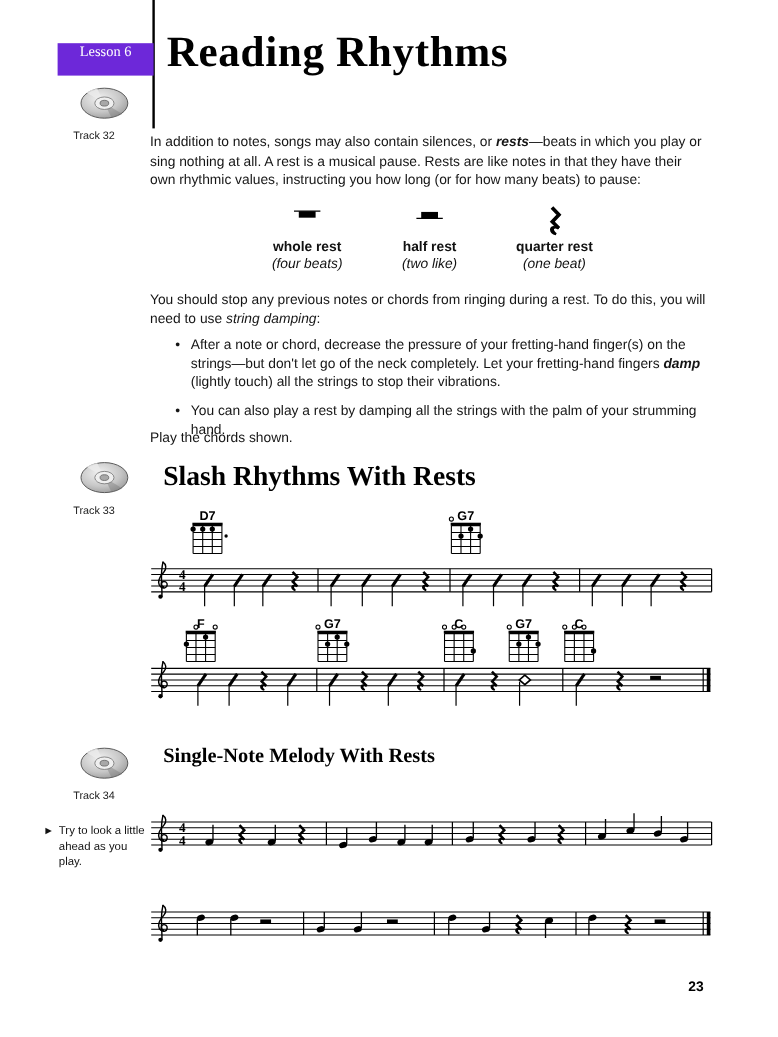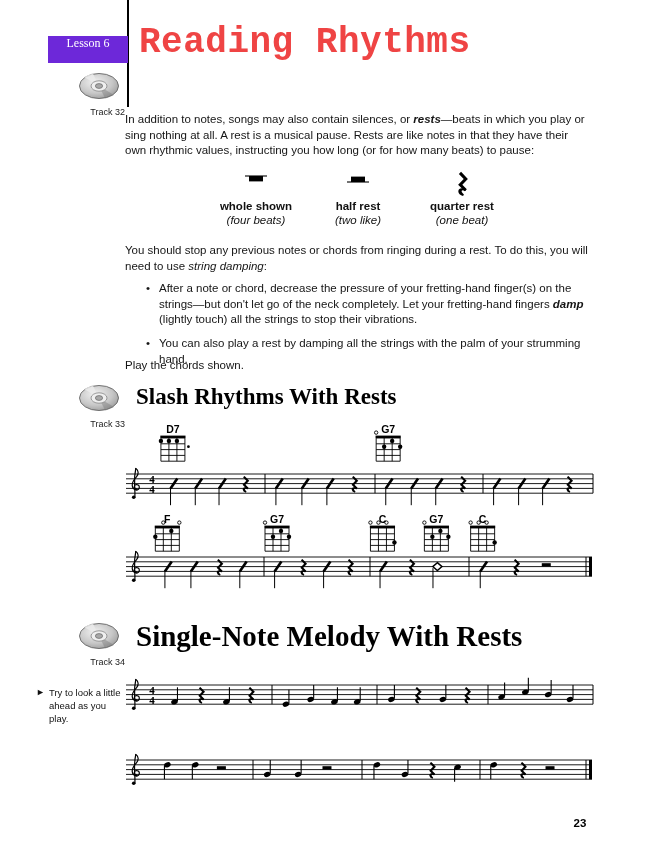--- a/index.html
+++ b/index.html
@@ -2,29 +2,29 @@
 <html><head>
 <meta charset="utf-8">
 <style>
   *{margin:0;padding:0;box-sizing:border-box}
   html,body{background:#fff}
   body{width:648px;height:864px;position:relative;font-family:"Liberation Sans",sans-serif;color:#111}
   .page{position:absolute;left:0;top:0;width:648px;height:864px;background:#fff;overflow:hidden}
   .vrule{position:absolute;left:127px;top:0;width:2px;height:107px;background:#000}
   .lesson-box{position:absolute;left:48px;top:36px;width:80px;height:27px;background:#6d28d9;color:#fff;
     display:flex;align-items:flex-start;justify-content:center;font-family:"Liberation Serif",serif;font-size:12px}
-  .title{position:absolute;left:139px;top:22px;font-family:Liberation Mono, monospace;font-weight:bold;
-    font-size:36px;letter-spacing:.5px;color:#ef4444;white-space:nowrap}
-  .cd{position:absolute;width:64px;text-align:right}
+  .title{position:absolute;left:139px;top:22px;font-family:Liberation Serif, serif;font-weight:bold;
+    font-size:36px;letter-spacing:.5px;color:#000000;white-space:nowrap}
+  .cd{position:absolute;width:64px;text-align:left}
   .cd1{left:61px;top:70px}.cd2{left:61px;top:382px}.cd3{left:61px;top:620px}
   .track{font-size:9px;color:#222;margin-top:-1px}
   .h-serif{position:absolute;font-family:"Liberation Serif",serif;font-weight:bold;color:#000;white-space:nowrap}
   .h-intro{left:139px;top:72px;font-size:22px}
   .h-slash{left:136px;top:384px;font-size:23px}
-  .h-melody{left:136px;top:620px;font-size:29px}
+  .h-melody{left:136px;top:620px;font-size:17px}
   .body{position:absolute;font-size:11.5px;line-height:15.5px;color:#151515}
   .p1{left:125px;top:112px;width:464px}
   .p2{left:125px;top:243px;width:470px}
   .p3{left:125px;top:358px;width:300px}
   .bullet{left:146px;width:446px}
   .b1{top:281px}.b2{top:336px}
   .bullet .mark{position:absolute;left:0;top:0}
   .bullet .btext{display:block;margin-left:13px}
   .rest-col{position:absolute;width:110px;text-align:center;top:168px}
   .rc0{left:201px}.rc1{left:303px}.rc2{left:407px}
@@ -70,21 +70,21 @@
   </div>
 
 
   <p class="body p1"><span>In addition to notes, songs may also contain silences, or </span><span style="font-weight: bold; font-style: italic;">rests</span><span>—beats in which you play or sing nothing at all. A rest is a musical pause. Rests are like notes in that they have their own rhythmic values, instructing you how long (or for how many beats) to pause:</span></p>
 
   <div class="rest-col rc0">
     <svg class="rest-glyph" width="40" height="30" viewBox="0 0 40 30">
         <line x1="9" y1="8" x2="31" y2="8" stroke="#000" stroke-width="1.1"></line>
         <rect x="13" y="8" width="14" height="5.4" fill="#000"></rect>
       </svg>
-    <div class="rest-name">whole shown</div>
+    <div class="rest-name">whole rest</div>
     <div class="rest-beats">(four beats)</div>
   </div>
   <div class="rest-col rc1">
     <svg class="rest-glyph" width="40" height="30" viewBox="0 0 40 30">
         <rect x="13" y="8.6" width="14" height="5.4" fill="#000"></rect>
         <line x1="9" y1="14" x2="31" y2="14" stroke="#000" stroke-width="1.1"></line>
       </svg>
     <div class="rest-name">half rest</div>
     <div class="rest-beats">(two like)</div>
   </div>

